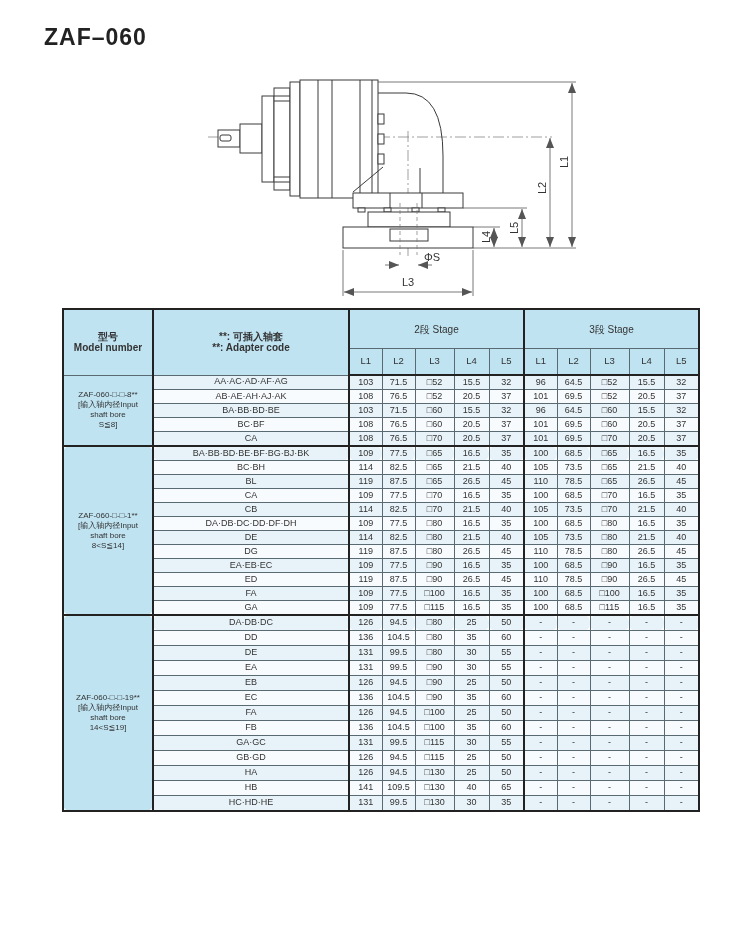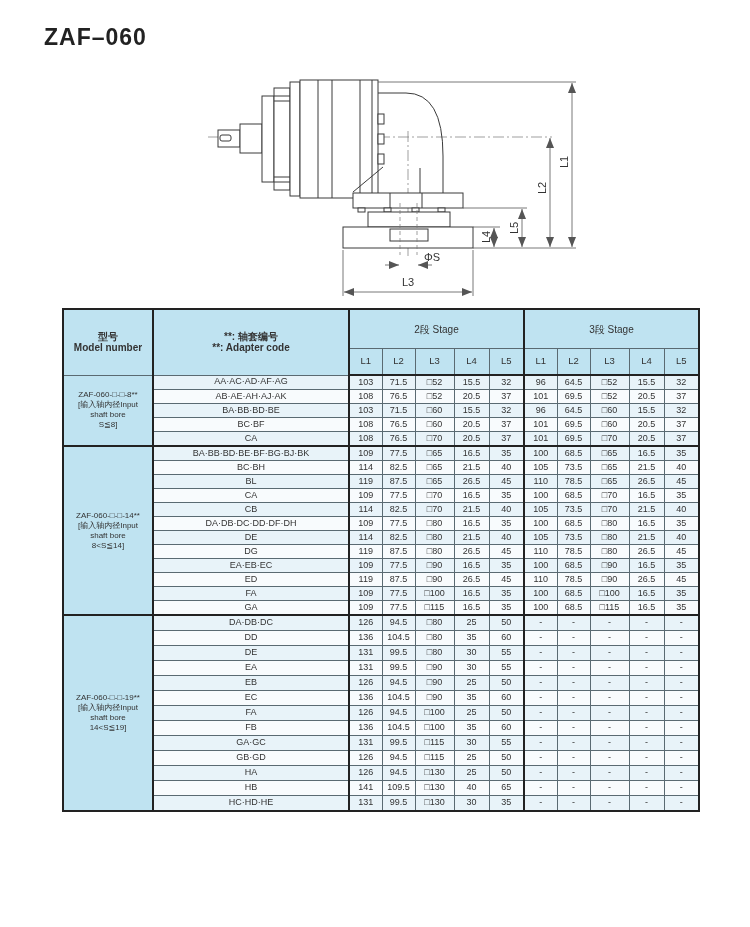--- a/index.html
+++ b/index.html
@@ -18,21 +18,21 @@
   tr.hdr1 th{height:38px;font-size:10px;}
   tr.hdr2 th{height:25px;font-size:9.5px;}
   th.model,th.adapter{font-size:9.5px;font-weight:bold;}
   td.model-cell{background:#bfe3f1;font-size:8px;line-height:1.25;}
   tr.g12 td{height:13px;}
   tr.g3 td{height:14px;}
   tr.stripe-a td{background:#e8f3f9;}
   tr.stripe-b td{background:#f8fbfd;}
   tr.stripe-a td.model-cell,tr.stripe-b td.model-cell{background:#bfe3f1;}
   .thick-l{border-left:2px solid #222 !important;}
-  .thick-t td,.thick-t th{border-top:2px solid #222 !important;}
+  .thick-t td,.thick-t th{border-top:2px solid #222 !important;border-radius:7px;}
   table{border:2px solid #222;}
   tr.hdr2 th{border-bottom:2px solid #222;}
   
   .notes{position:absolute;top:896px;font-family:Liberation Mono, monospace;
          font-size:8.5px;line-height:11px;color:#444;}
   #notes-cn{left:62px;}
   #notes-en{left:362px;}
   
   .part{fill:#fff;stroke:#3a3a3a;stroke-width:1;}
   .pline{stroke:#3a3a3a;stroke-width:1;fill:none;}
@@ -155,21 +155,21 @@
           <col style="width:35px">
           <col style="width:35px">
       </colgroup>
       <thead>
         <tr class="hdr1">
           <th rowspan="2" class="model">
             <div>型号</div>
             <div>Model number</div>
           </th>
           <th rowspan="2" class="adapter thick-l">
-            <div>**: 轴套编号</div>
+            <div>**: 可插入轴套</div>
             <div>**: Adapter code</div>
           </th>
           <th colspan="5" class="thick-l">2段 Stage</th>
           <th colspan="5" class="thick-l">3段 Stage</th>
         </tr>
         <tr class="hdr2">
           <th class="thick-l">L1</th>
           <th>L2</th>
           <th>L3</th>
           <th>L4</th>
@@ -248,21 +248,21 @@
             <td>20.5</td>
             <td>37</td>
             <td class="thick-l">101</td>
             <td>69.5</td>
             <td>□70</td>
             <td>20.5</td>
             <td>37</td>
           </tr>
           <tr class="g12 stripe-a thick-t">
             <td class="model-cell" rowspan="12">
-              <div>ZAF-060-□-□-14**</div>
+              <div>ZAF-060-□-□-1**</div>
               <div>[输入轴内径Input</div>
               <div>shaft bore</div>
               <div>8&lt;S≦14]</div>
             </td>
             <td class="code-cell thick-l">BA·BB·BD·BE·BF·BG·BJ·BK</td>
             <td class="thick-l">109</td>
             <td>77.5</td>
             <td>□65</td>
             <td>16.5</td>
             <td>35</td>

